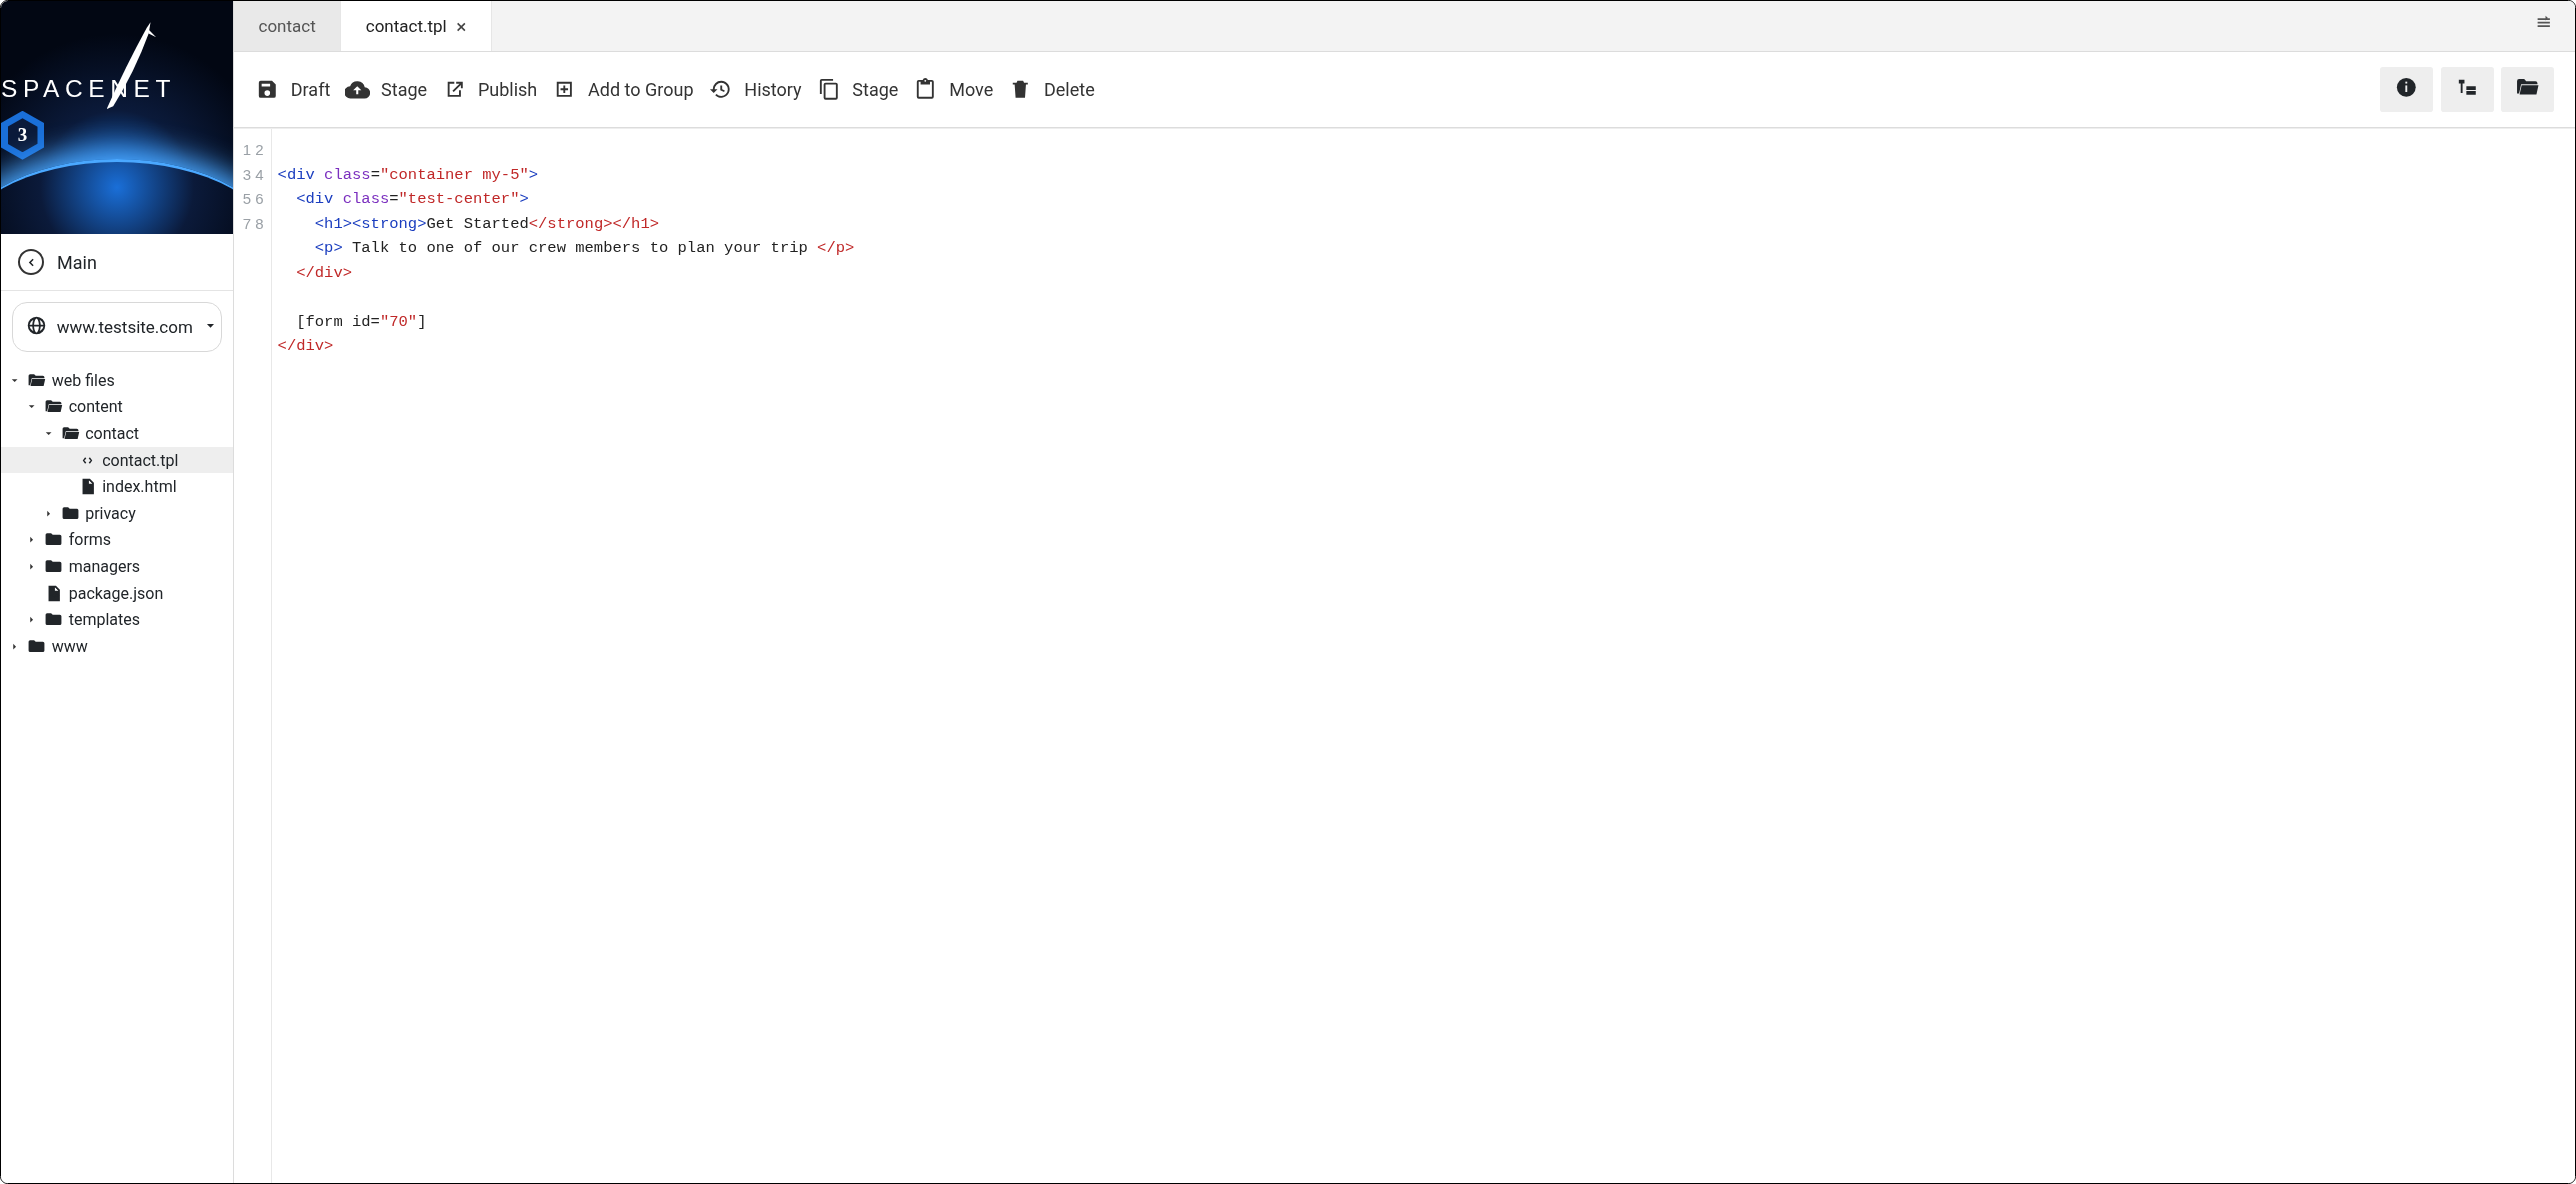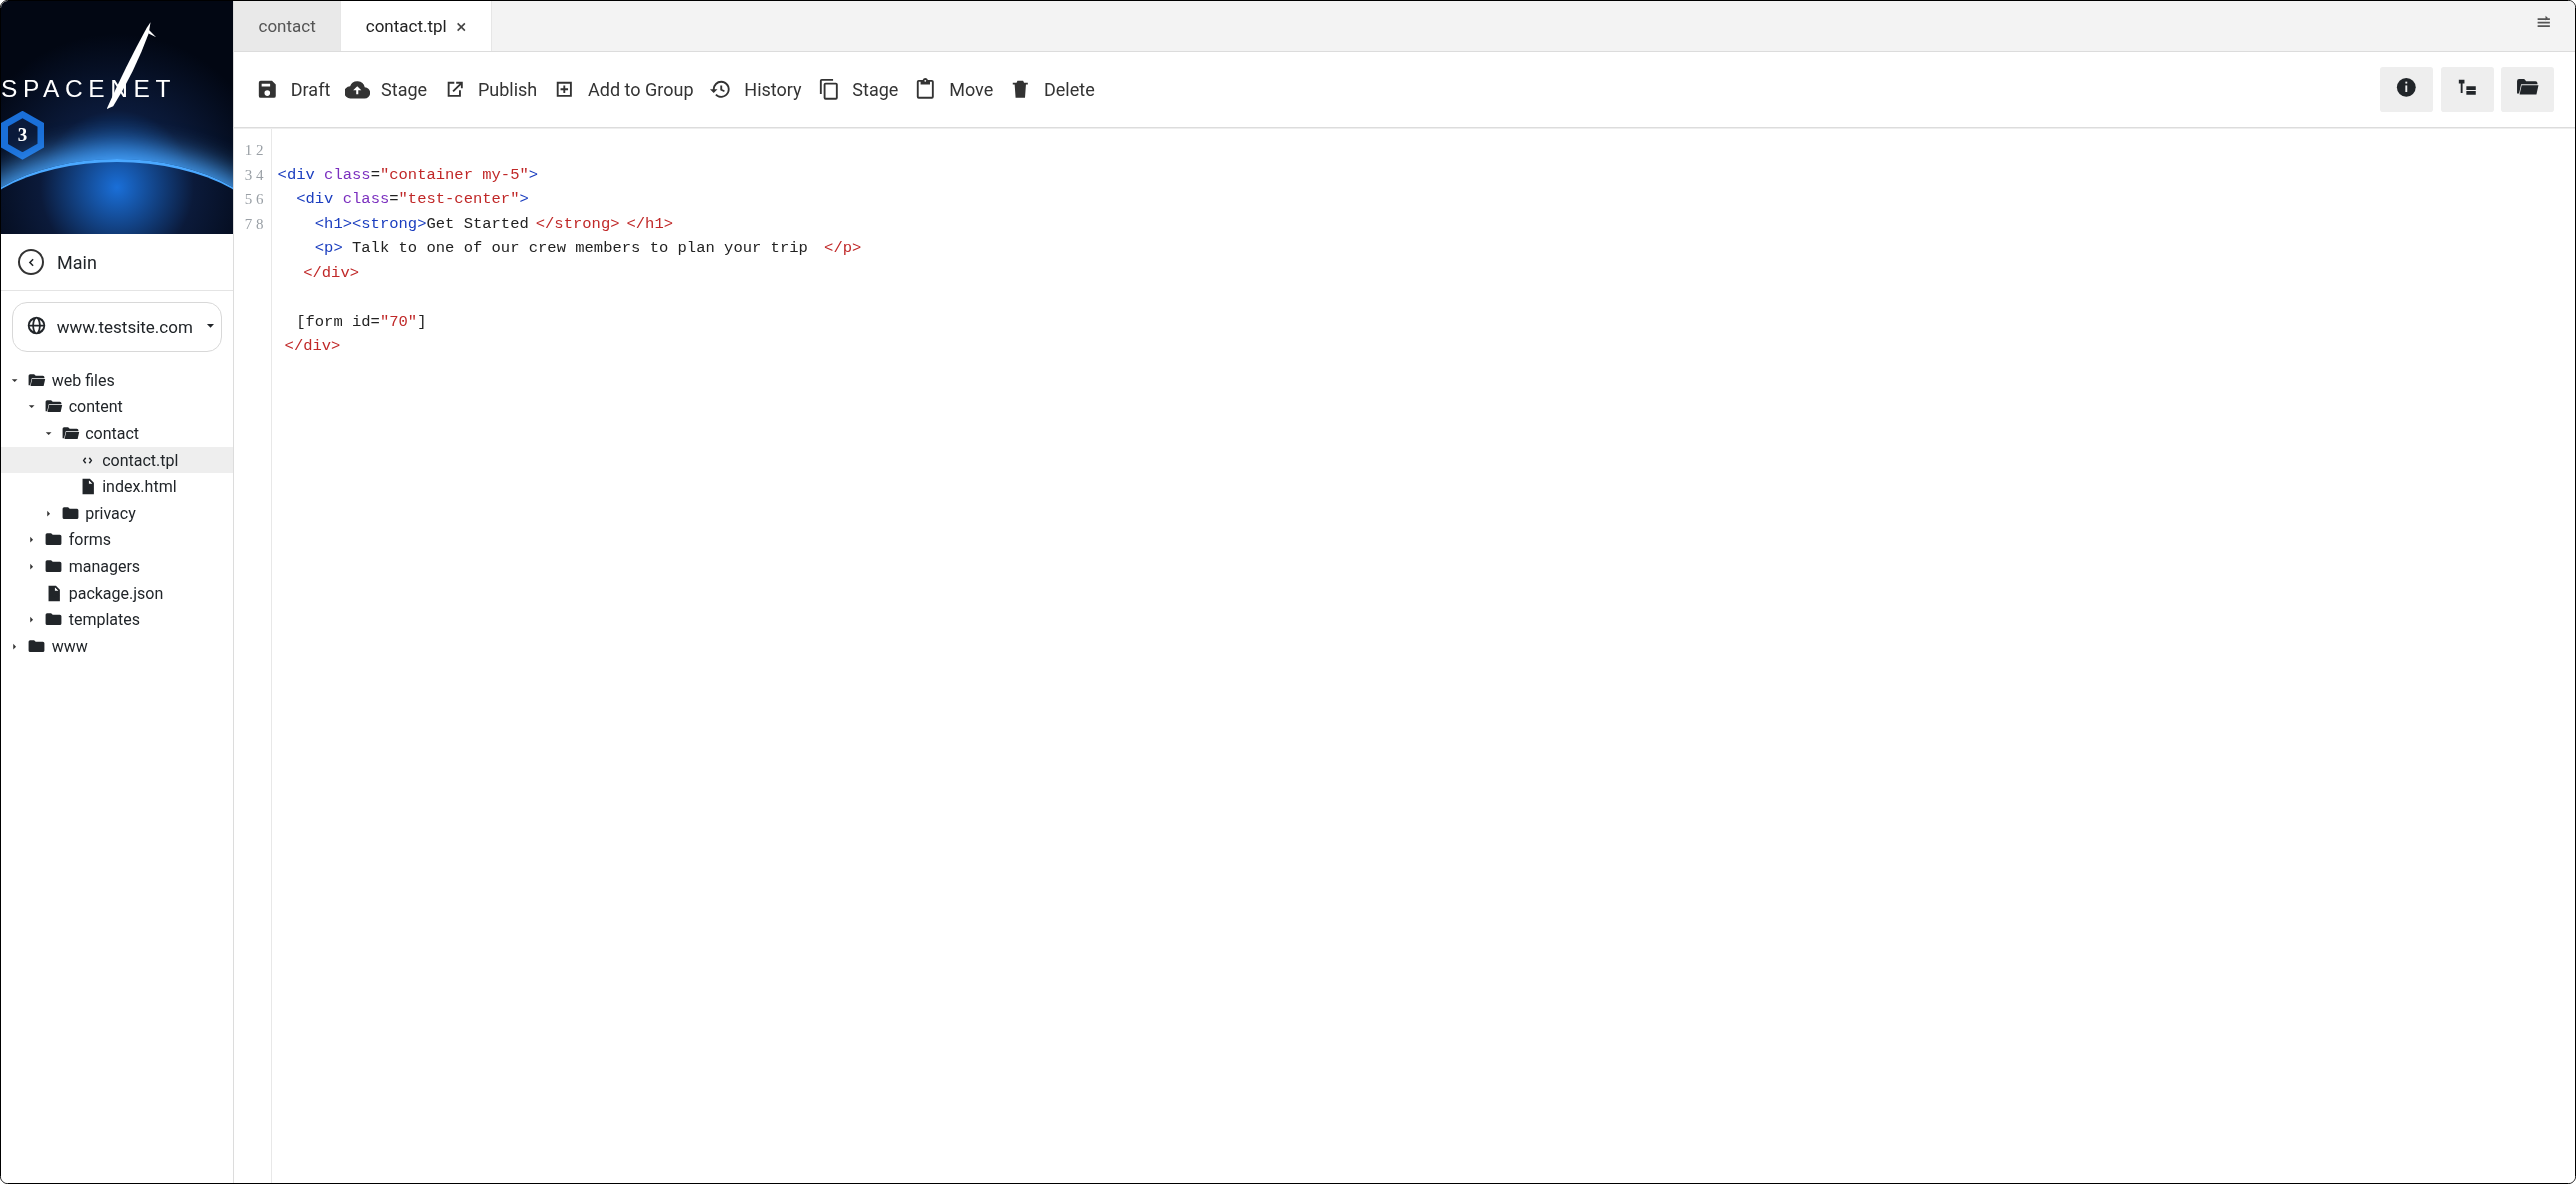--- a/index.html
+++ b/index.html
@@ -44,26 +44,26 @@
 .tab .x { font-size:19px; color:#444; }
 .tabstrip .menu-right { margin-left:auto; padding:0 19px; color:#555; cursor:pointer; font-size:19px; }
 
 .toolbar { display:flex; align-items:center; padding:15px 21px; gap:15px; background:#fff; border-bottom:0.9px solid #dcdcdc; }
 .tbtn { display:flex; align-items:center; gap:11.3px; font-size:18px; color:#333; cursor:pointer; }
 .tbtn .ti { width:24.5px; height:24.5px; display:inline-flex; align-items:center; justify-content:center; }
 .toolbar .right-group { margin-left:auto; display:flex; gap:7.5px; }
 .sqbtn { width:53px; height:45px; background:#eeeeee; display:flex; align-items:center; justify-content:center; border-radius:2.8px; cursor:pointer; }
 
 .editor { flex:1; display:flex; border-top:0.9px solid #eee; min-height:0; }
-.gutter { width:38px; background:#fff; border-right:0.9px solid #e8e8e8; color:#9aa0a6; font-family: Liberation Serif, serif; font-size:15px; text-align:right; padding:9.4px 7.5px 0 0; line-height:24.5px; }
+.gutter { width:38px; background:#fff; border-right:0.9px solid #e8e8e8; color:#9aa0a6; font-family: Liberation Sans, sans-serif; font-size:15px; text-align:right; padding:9.4px 7.5px 0 0; line-height:24.5px; }
 .code { flex:1; font-family: Menlo, Consolas, "Courier New", monospace; font-size:15.5px; padding:9.4px 7.5px 0 5.6px; line-height:24.5px; white-space:pre; overflow:auto; }
 .code .tag { color:#1a3dbf; }
 .code .attr { color:#7b2fbf; }
 .code .str { color:#c02828; }
-.code .end { color:#c02828;margin-left:7px; }
+.code .end { color:#c02828; }
 .code .txt { color:#222; }
 
 
 svg { fill: currentColor; }
 </style>
 </head>
 <body>
 
 <div class="app">
 

